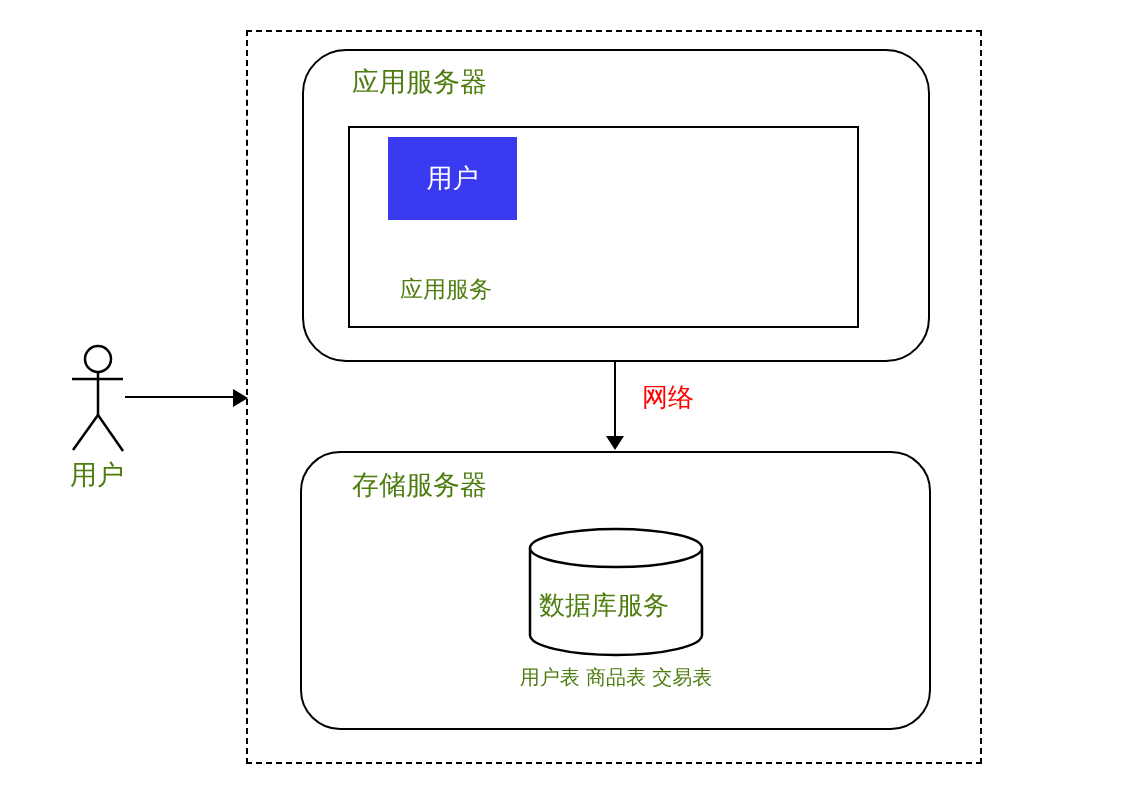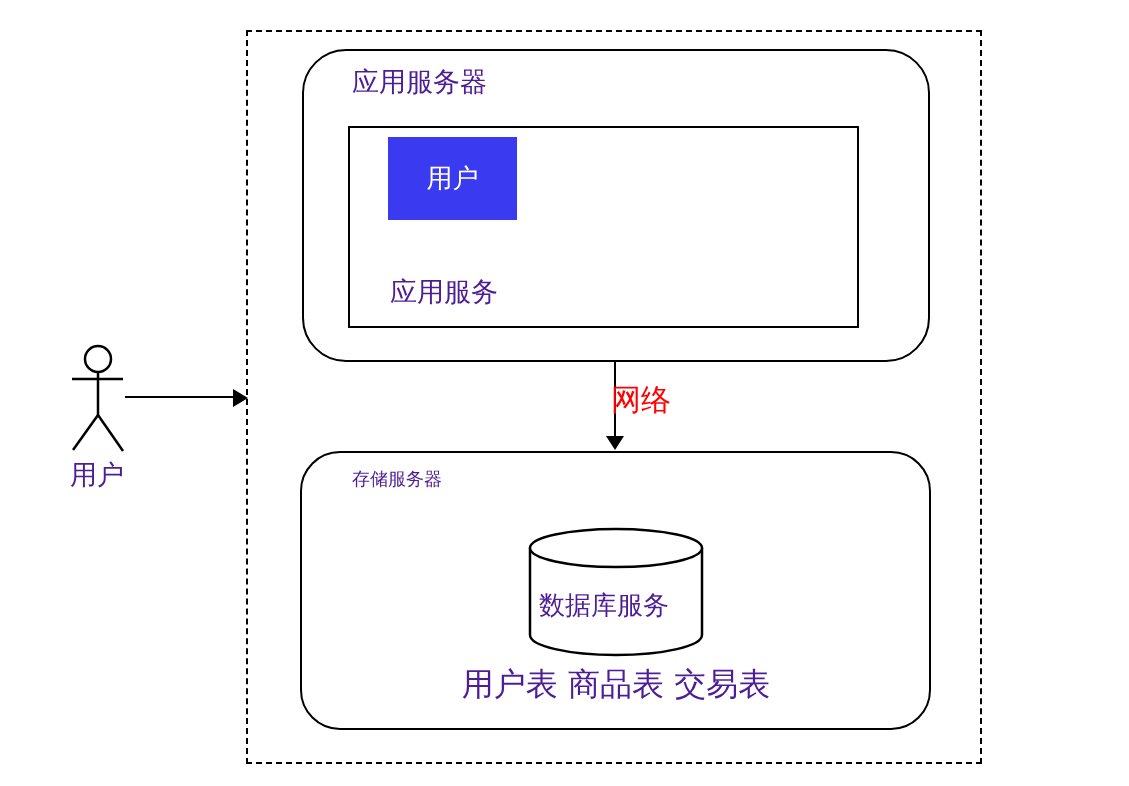--- a/index.html
+++ b/index.html
@@ -40,29 +40,29 @@
     left: 348px; top: 126px; width: 511px; height: 202px;
     border: 2.5px solid #000000;
     background: #ffffff;
   }
 
   
   .lbl {
     position: absolute;
     white-space: nowrap;
     line-height: 1.15;
-    color: #4c1d95;
+    color: #4d7c0f;
   }
   .app-server-title   { left: 352px; top: 66px;  font-size: 27px; }
-  .app-services-label { left: 390px; top: 276px; font-size: 27px; }
-  .storage-title      { left: 352px; top: 469px; font-size: 18px; }
+  .app-services-label { left: 400px; top: 276px; font-size: 23px; }
+  .storage-title      { left: 352px; top: 469px; font-size: 27px; }
   .database-label     { left: 528px; top: 591px; width: 152px; font-size: 26px; text-align: center; }
-  .tables-label       { left: 416px; top: 666px; width: 400px; font-size: 32px; text-align: center; }
+  .tables-label       { left: 416px; top: 666px; width: 400px; font-size: 20px; text-align: center; }
   .actor-label        { left: 66px;  top: 459px; width: 62px;  font-size: 27px; text-align: center; }
-  .network-label      { left: 611px; top: 383px; font-size: 30px; color: var(--network-text, #ff0000); }
+  .network-label      { left: 642px; top: 383px; font-size: 26px; color: var(--network-text, #ff0000); }
 
   
   .service-box {
     position: absolute;
     top: 137px; height: 83px; width: 129px;
     background: var(--service-fill, #3a3af0);
     color: var(--service-text, #ffffff);
     display: flex; align-items: center; justify-content: center;
     font-size: 26px;
   }

